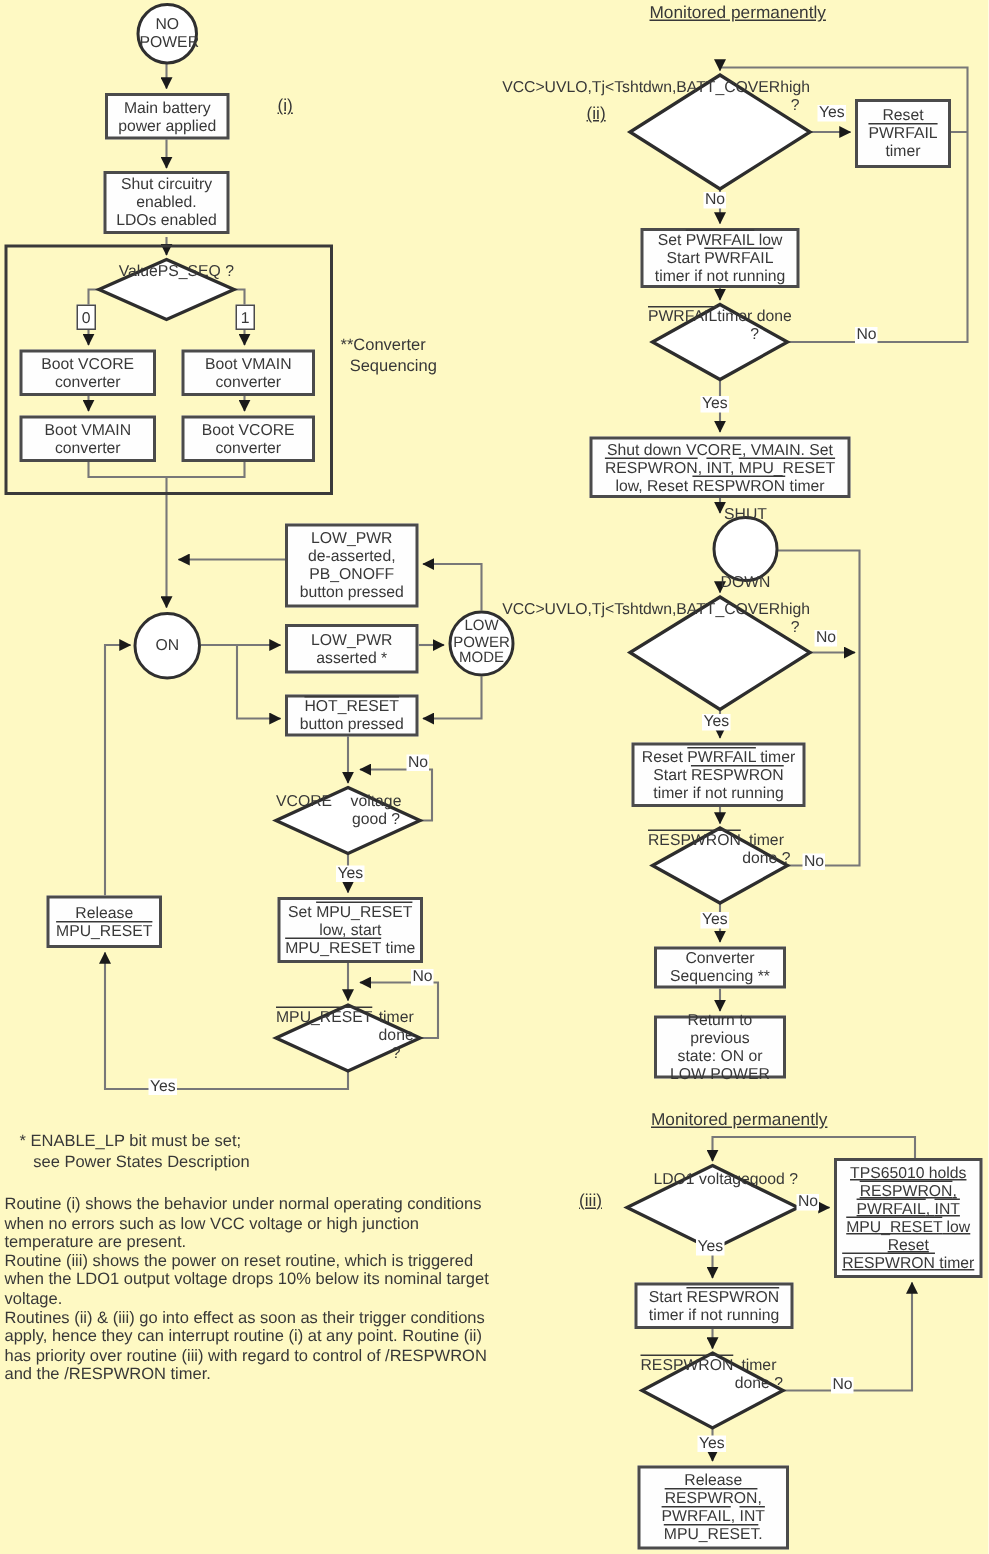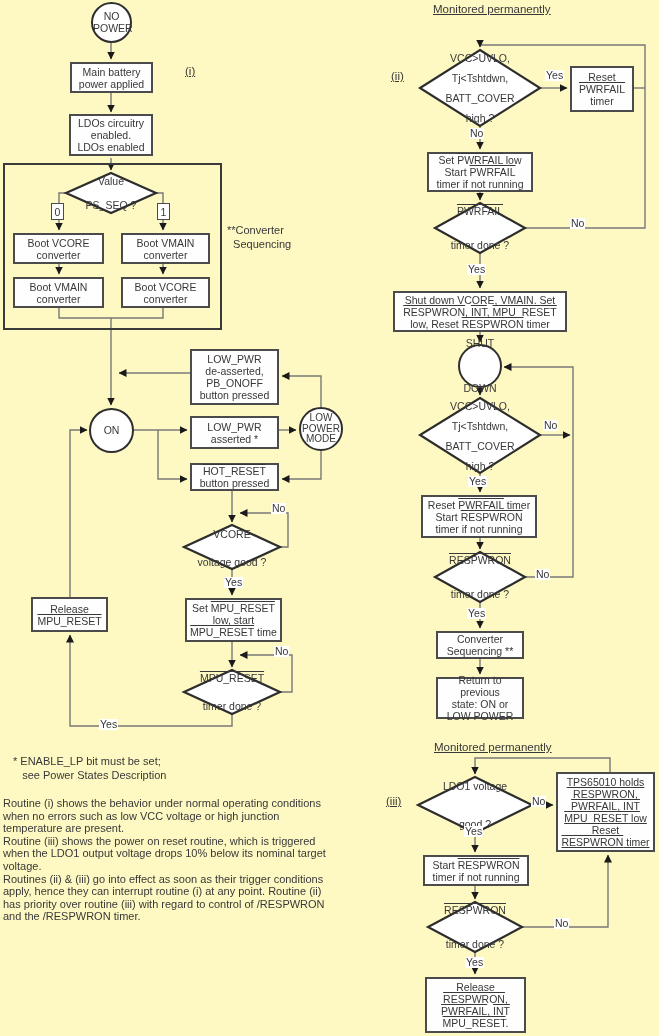--- a/index.html
+++ b/index.html
@@ -6,21 +6,21 @@
   .canvas{position:relative;width:659px;height:1036px;background:#fef9c3;overflow:hidden;
           font-family:"Liberation Sans","DejaVu Sans",sans-serif;color:#383838;}
   .wires{position:absolute;left:0;top:0;z-index:1;}
   .bigbox{position:absolute;box-sizing:border-box;border:2.4px solid #3a3a3a;background:transparent;z-index:2;}
   .node{position:absolute;box-sizing:border-box;border:2px solid #4b4b4b;background:#fefefe;
         display:flex;flex-direction:column;justify-content:center;
         font-size:10.5px;line-height:12px;text-align:center;z-index:3;}
   .circle{position:absolute;box-sizing:border-box;border:2.4px solid #2f2f2f;border-radius:50%;background:#fff;
         display:flex;flex-direction:column;justify-content:center;text-align:center;
         font-size:10.5px;line-height:11.5px;z-index:3;}
-  .dtext{position:absolute;display:flex;flex-direction:column;justify-content:space-between;text-align:center;
+  .dtext{position:absolute;display:flex;justify-content:flex-end;text-align:center;
         font-size:10.5px;line-height:12px;z-index:4;pointer-events:none;}
   .bit{position:absolute;box-sizing:border-box;border:1.6px solid #4b4b4b;background:#fff;
         display:flex;align-items:center;justify-content:center;font-size:10.5px;z-index:4;}
   .elabel{position:absolute;font-size:10.5px;line-height:11px;background:#fff;padding:0 1px;z-index:5;}
   .slabel{position:absolute;font-size:11.5px;z-index:2;text-decoration:underline;}
   .pre .tl{white-space:pre;text-align:left;}
   .noteblock{position:absolute;font-size:11px;line-height:13.5px;z-index:2;}
   .paras{position:absolute;font-size:11px;line-height:12.6px;text-align:left;z-index:2;}
   .paras .tl{text-align:left;}
   .ov{text-decoration:overline;text-decoration-thickness:1px;}
@@ -100,31 +100,31 @@
       <div class="tl">POWER</div>
     </div>
   <div class="circle" style="left:89px;top:408px;width:45px;height:45px;">
       <div class="tl">ON</div>
     </div>
   <div class="circle" style="left:299px;top:407px;width:44px;height:44px;font-size:10px;line-height:10.8px;">
       <div class="tl">LOW</div>
       <div class="tl">POWER</div>
       <div class="tl">MODE</div>
     </div>
-  <div class="circle" style="left:458px;top:344px;width:44px;height:44px;gap:33px;">
+  <div class="circle" style="left:475px;top:344px;width:44px;height:44px;gap:33px;">
       <div class="tl">SHUT</div>
       <div class="tl">DOWN</div>
     </div>
 
   <div class="node" style="left:70px;top:62px;width:83px;height:31px;">
       <div class="tl">Main battery</div>
       <div class="tl">power applied</div>
     </div>
   <div class="node" style="left:69px;top:114px;width:84px;height:42px;">
-      <div class="tl">LDOs circuitry</div>
+      <div class="tl">Shut circuitry</div>
       <div class="tl">enabled.</div>
       <div class="tl">LDOs enabled</div>
     </div>
   <div class="node" style="left:13px;top:233px;width:91px;height:31px;">
       <div class="tl">Boot VCORE</div>
       <div class="tl">converter</div>
     </div>
   <div class="node" style="left:121px;top:233px;width:89px;height:31px;">
       <div class="tl">Boot VMAIN</div>
       <div class="tl">converter</div>

